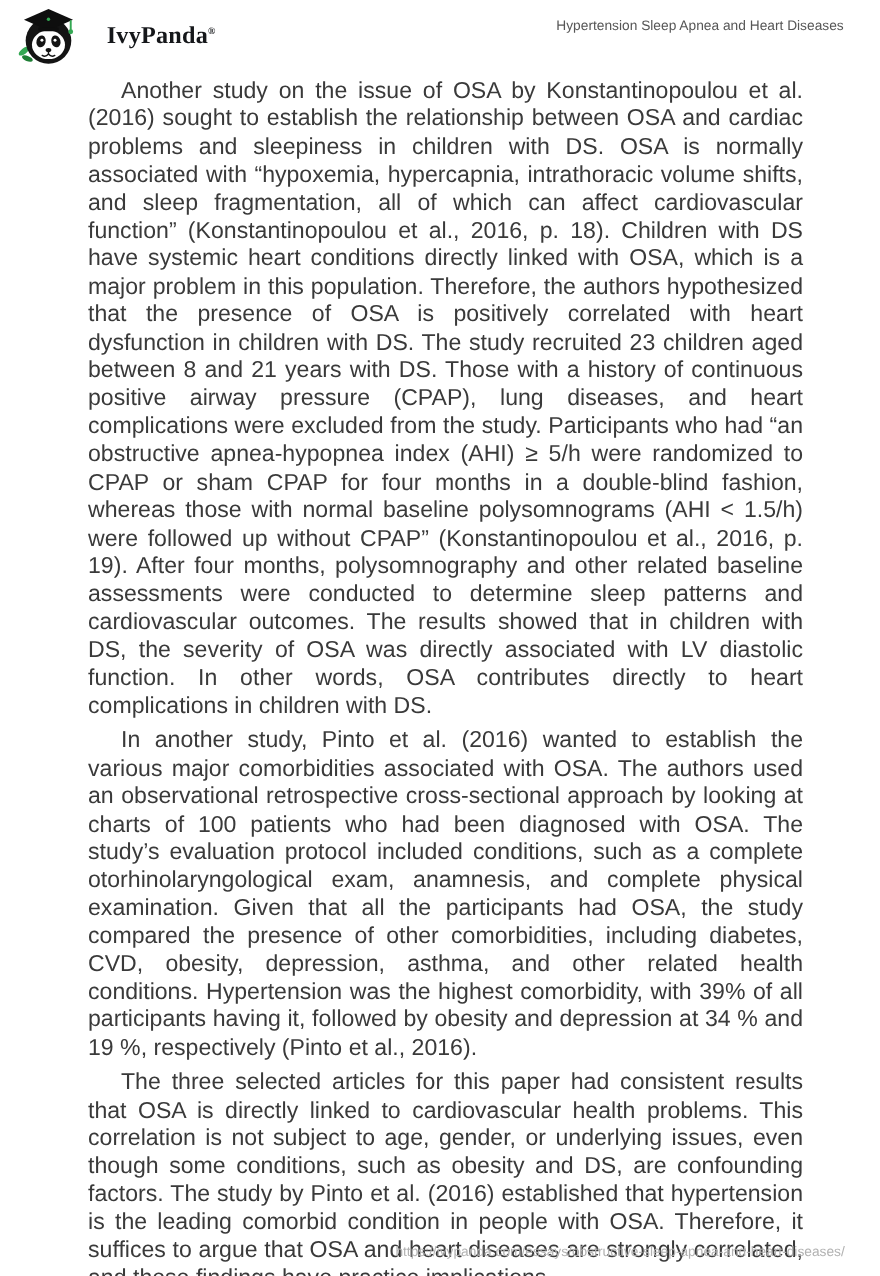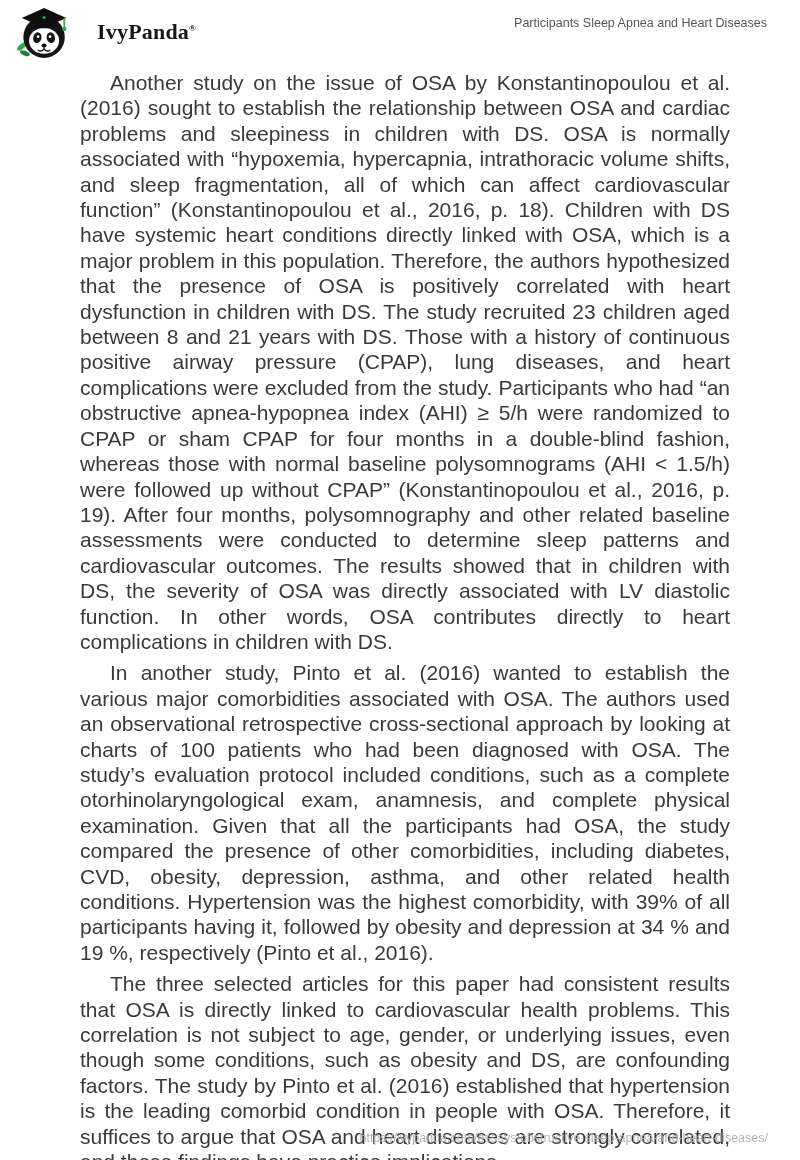--- a/index.html
+++ b/index.html
@@ -106,21 +106,21 @@
         <rect x="40" y="38" width="36" height="7" rx="3" fill="#0e0e0e"></rect>
 
         <path d="M97 27 v15" stroke="#34a853" stroke-width="3.4" stroke-linecap="round"></path>
         <circle cx="97" cy="46" r="4.2" fill="#34a853"></circle>
         <circle cx="58" cy="24" r="3" fill="#34a853"></circle>
       </svg>
     </div>
 
     <div class="brand"><span>IvyPanda</span><sup>®</sup></div>
 
-    <div class="doc-title">Participants Sleep Apnea and Heart Diseases</div>
+    <div class="doc-title">Hypertension Sleep Apnea and Heart Diseases</div>
   </div>
 
   <div class="content">
     <p>Another study on the issue of OSA by Konstantinopoulou et al. (2016) sought to establish the relationship between OSA and cardiac problems and sleepiness in children with DS. OSA is normally associated with “hypoxemia, hypercapnia, intrathoracic volume shifts, and sleep fragmentation, all of which can affect cardiovascular function” (Konstantinopoulou et al., 2016, p. 18). Children with DS have systemic heart conditions directly linked with OSA, which is a major problem in this population. Therefore, the authors hypothesized that the presence of OSA is positively correlated with heart dysfunction in children with DS. The study recruited 23 children aged between 8 and 21 years with DS. Those with a history of continuous positive airway pressure (CPAP), lung diseases, and heart complications were excluded from the study. Participants who had “an obstructive apnea-hypopnea index (AHI) ≥ 5/h were randomized to CPAP or sham CPAP for four months in a double-blind fashion, whereas those with normal baseline polysomnograms (AHI &lt; 1.5/h) were followed up without CPAP” (Konstantinopoulou et al., 2016, p. 19). After four months, polysomnography and other related baseline assessments were conducted to determine sleep patterns and cardiovascular outcomes. The results showed that in children with DS, the severity of OSA was directly associated with LV diastolic function. In other words, OSA contributes directly to heart complications in children with DS.</p>
     <p>In another study, Pinto et al. (2016) wanted to establish the various major comorbidities associated with OSA. The authors used an observational retrospective cross-sectional approach by looking at charts of 100 patients who had been diagnosed with OSA. The study’s evaluation protocol included conditions, such as a complete otorhinolaryngological exam, anamnesis, and complete physical examination. Given that all the participants had OSA, the study compared the presence of other comorbidities, including diabetes, CVD, obesity, depression, asthma, and other related health conditions. Hypertension was the highest comorbidity, with 39% of all participants having it, followed by obesity and depression at 34 % and 19 %, respectively (Pinto et al., 2016).</p>
     <p>The three selected articles for this paper had consistent results that OSA is directly linked to cardiovascular health problems. This correlation is not subject to age, gender, or underlying issues, even though some conditions, such as obesity and DS, are confounding factors. The study by Pinto et al. (2016) established that hypertension is the leading comorbid condition in people with OSA. Therefore, it suffices to argue that OSA and heart diseases are strongly correlated, and these findings have practice implications.</p>
   </div>
 
   <div class="footer-url">https://ivypanda.com/essays/obstructive-sleep-apnea-and-heart-diseases/</div>
 

